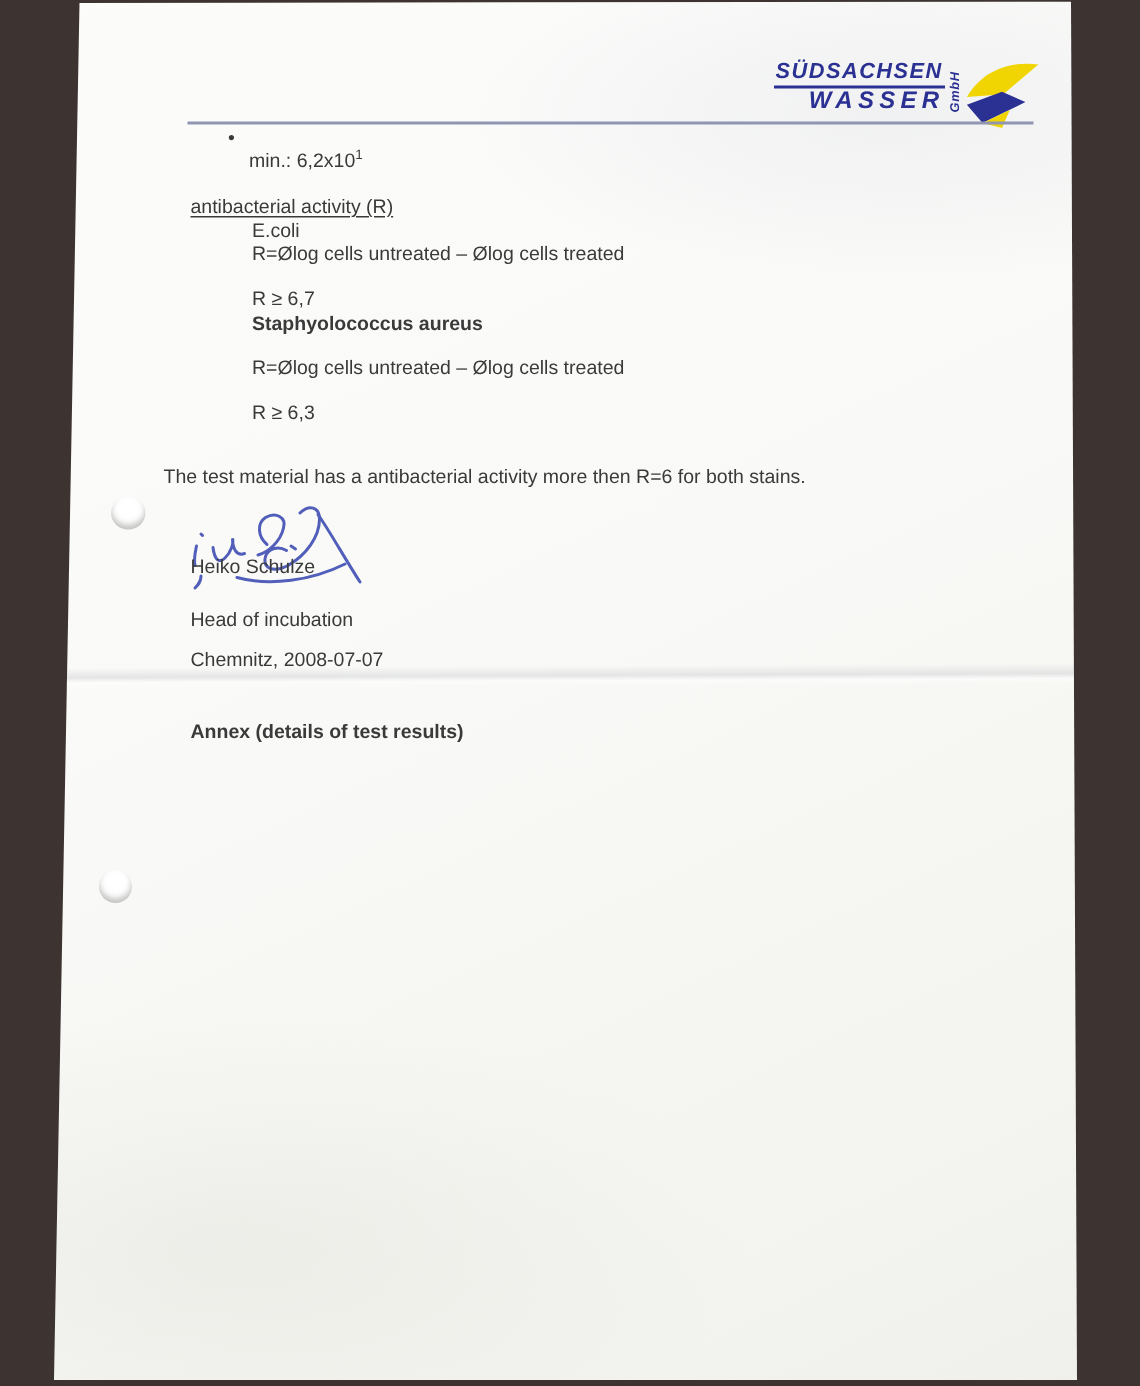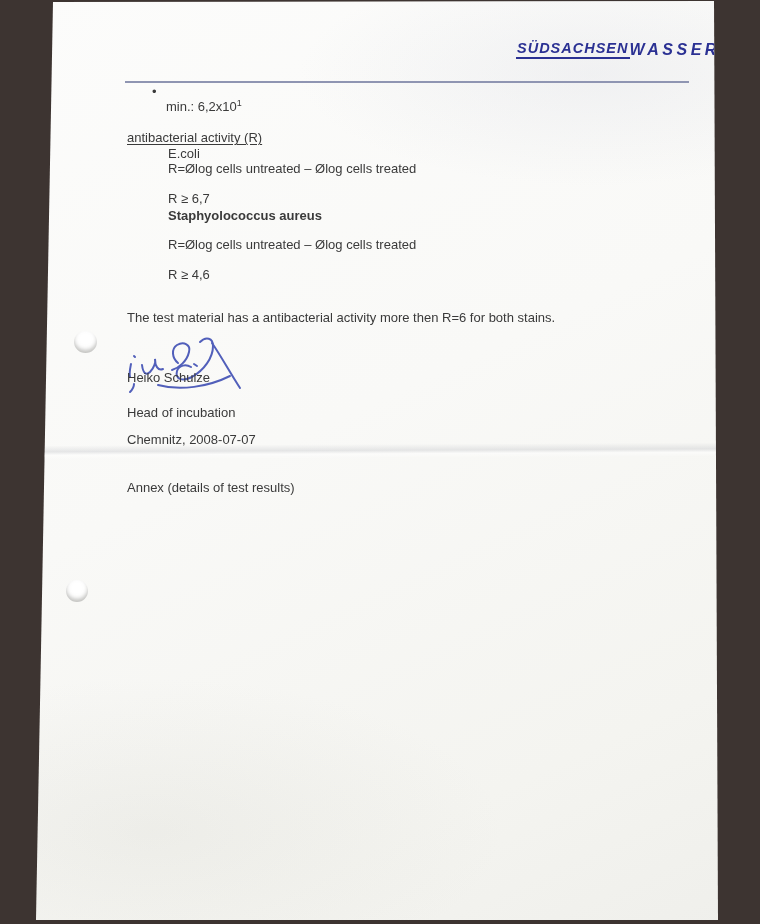--- a/index.html
+++ b/index.html
@@ -34,21 +34,21 @@
   .hole {
     position: absolute; border-radius: 50%;
     background: radial-gradient(circle at 50% 35%, #ffffff 55%, #f2f2f0 100%);
     box-shadow: inset 0 -3px 4px rgba(150,150,145,0.55), inset 0 1px 2px rgba(255,255,255,0.9);
   }
   .hole1 { left: 74px; top: 331px; width: 23px; height: 22px; }
   .hole2 { left: 66px; top: 580px; width: 22px; height: 22px; }
 
   
   .logo { position: absolute; left: 516px; top: 41px; display: flex; align-items: flex-start; }
-  .logo-text { display: flex; flex-direction: row; align-items: flex-start; }
+  .logo-text { display: flex; flex-direction: column; align-items: flex-end; }
   .logo-l1 {
     color: #2b3193; font-size: 14.5px; font-weight: bold; font-style: italic;
     letter-spacing: 1px; line-height: 1.05;
     border-bottom: 2.5px solid #2b3193; padding: 0 1px 1px 1px; white-space: nowrap;
   }
   .logo-l2 {
     color: #2b3193; font-size: 16px; font-weight: bold; font-style: italic;
     letter-spacing: 3.5px; line-height: 1.0; margin-top: 1px; white-space: nowrap;
   }
   .logo-gmbh {
@@ -104,38 +104,38 @@
     </div>
 
     <div class="txt underlined" style="left:127px; top:130px;">antibacterial activity (R)</div>
 
     <div class="txt" style="left:168px; top:146px;">E.coli</div>
     <div class="txt" style="left:168px; top:161px;">R=Ølog cells untreated – Ølog cells treated</div>
     <div class="txt" style="left:168px; top:191px;">R ≥ 6,7</div>
 
     <div class="txt" style="left:168px; top:208px;font-weight:bold;">Staphyolococcus aureus</div>
     <div class="txt" style="left:168px; top:237px;">R=Ølog cells untreated – Ølog cells treated</div>
-    <div class="txt" style="left:168px; top:267px;">R ≥ 4,6</div>
+    <div class="txt" style="left:168px; top:267px;">R ≥ 6,3</div>
 
-    <div class="txt" style="left:127px; top:310px;">The test material has a antibacterial activity more then R=6 for both stains.</div>
+    <div class="txt" style="left:109px; top:310px;">The test material has a antibacterial activity more then R=6 for both stains.</div>
 
     <svg class="sig" width="132" height="62" viewBox="0 0 132 62">
       <g fill="none" stroke="#4352b5" stroke-width="2" stroke-linecap="round" opacity="0.92">
         <path d="M13,30 C12,35 11,39 12,43"></path>
         <path d="M16,22 l1,1"></path>
         <path d="M16,50 c0,4 -2,6 -4,8"></path>
         <path d="M24,31 C25,39 28,42 32,38 C36,34 38,28 37,25 C37,32 40,37 45,35"></path>
         <path d="M60,29 C54,24 53,15 59,11 C66,7 73,11 71,18 C69,27 61,34 54,36"></path>
         <path d="M82,8 C88,2 95,4 95,12 C95,24 86,36 74,43 C64,48 57,45 59,37 C61,31 68,30 73,33"></path>
         <path d="M76,30 l3,2"></path>
         <path d="M94,9 C103,22 111,37 122,54"></path>
         <path d="M40,51 C62,57 90,53 112,42"></path>
       </g>
     </svg>
 
     <div class="txt" style="left:127px; top:370px;">Heiko Schulze</div>
     <div class="txt" style="left:127px; top:405px;">Head of incubation</div>
 
     <div class="txt" style="left:127px; top:432px;">Chemnitz, 2008-07-07</div>
 
-    <div class="txt" style="left:127px; top:480px;">Annex (details of test results)</div>
+    <div class="txt" style="left:127px; top:480px;font-weight:bold;">Annex (details of test results)</div>
   </div>
 </div>
 
 </body></html>

